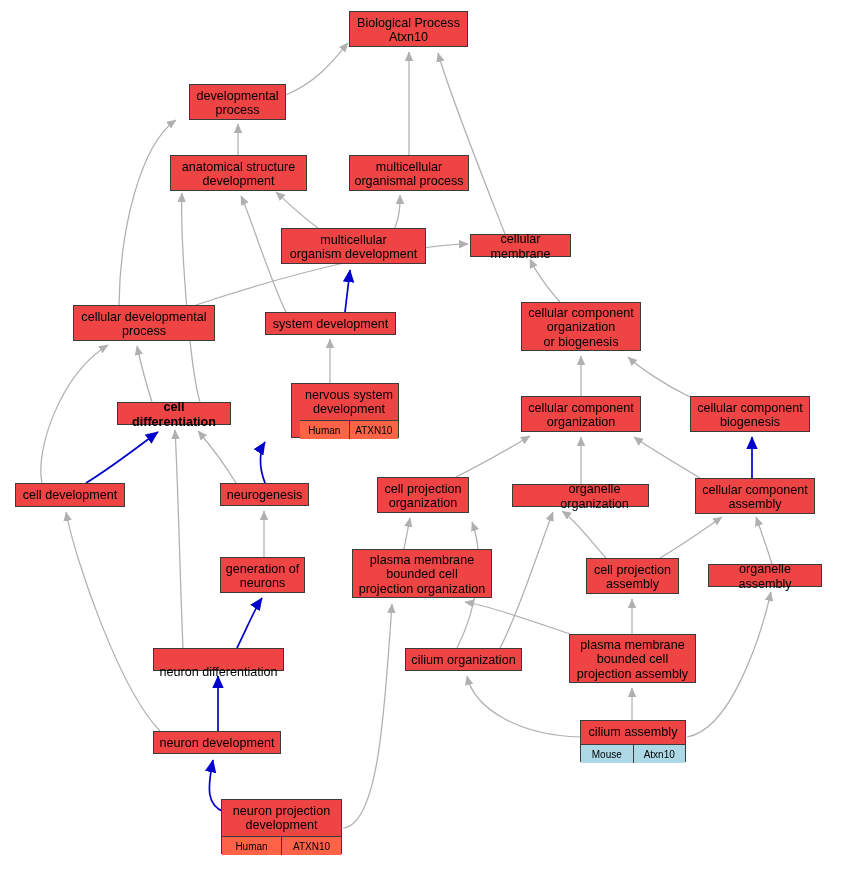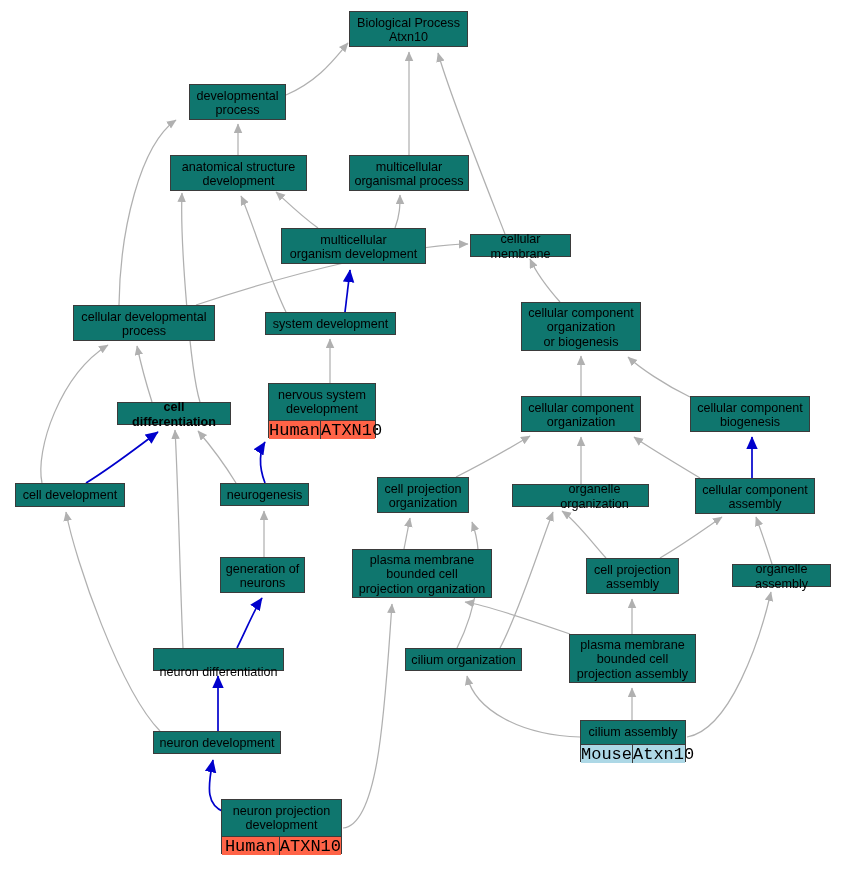--- a/index.html
+++ b/index.html
@@ -1,28 +1,28 @@
 <!DOCTYPE html>
 <html><head>
 <meta charset="utf-8">
 <style>
   html,body{margin:0;padding:0;background:#ffffff;}
   body{font-family:"Liberation Sans",sans-serif;}
   #canvas{position:relative;width:863px;height:869px;background:#fff;overflow:hidden;}
   #edges{position:absolute;left:0;top:0;width:863px;height:869px;}
-  .node{position:absolute;box-sizing:border-box;border:1.6px solid #3b3b3b;background:#0f766e;}
+  .node{position:absolute;box-sizing:border-box;border:1.6px solid #3b3b3b;background:#ef4444;}
   .node .title{
     display:flex;align-items:center;justify-content:center;
     text-align:center;color:#000;font-size:12.6px;line-height:14.2px;
     box-sizing:border-box;padding:1px 4px;white-space:pre-line;
   }
   .genebar{display:flex;border-top:1.6px solid #3b3b3b;height:19px;box-sizing:border-box;}
   .genebar .cell{
     flex:1;display:flex;align-items:center;justify-content:center;
-    font-size:17px;color:#000;box-sizing:border-box;white-space:nowrap;font-family:Liberation Mono, monospace;
+    font-size:10px;color:#000;box-sizing:border-box;white-space:nowrap;
   }
   .genebar .cell.sp{border-right:1.6px solid #3b3b3b;}
 </style>
 </head>
 <body>
 
 <div id="canvas">
 
   <svg id="edges" viewBox="0 0 863 869" xmlns="http://www.w3.org/2000/svg">
     <defs>
@@ -108,21 +108,21 @@
 process</div>
       </div>
       <div class="node" style="left: 265px; top: 312px; width: 131px; height: 23px;">
         <div class="title" style="height: 23px;">system development</div>
       </div>
       <div class="node" style="left: 521px; top: 302px; width: 120px; height: 49px;">
         <div class="title" style="height: 49px;">cellular component
 organization
 or biogenesis</div>
       </div>
-      <div class="node" style="left: 268px; top: 383px; width: 108px; height: 55px;">
+      <div class="node" style="left: 291px; top: 383px; width: 108px; height: 55px; padding-left: 8px;">
         <div class="title" style="height: 36px;">nervous system
 development</div>
         <div class="genebar" style="background: rgb(255, 99, 71);">
           <div class="cell sp">Human</div>
           <div class="cell">ATXN10</div>
         </div>
       </div>
       <div class="node" style="left: 117px; top: 402px; width: 114px; height: 23px;">
         <div class="title" style="height: 23px; font-weight: bold;">cell differentiation</div>
       </div>
@@ -157,21 +157,21 @@
       </div>
       <div class="node" style="left: 352px; top: 549px; width: 140px; height: 49px;">
         <div class="title" style="height: 49px;">plasma membrane
 bounded cell
 projection organization</div>
       </div>
       <div class="node" style="left: 586px; top: 558px; width: 93px; height: 36px;">
         <div class="title" style="height: 36px;">cell projection
 assembly</div>
       </div>
-      <div class="node" style="left: 732px; top: 564px; width: 99px; height: 23px;">
+      <div class="node" style="left: 708px; top: 564px; width: 114px; height: 23px;">
         <div class="title" style="height: 23px;">organelle assembly</div>
       </div>
       <div class="node" style="left: 153px; top: 648px; width: 131px; height: 23px;">
         <div class="title" style="height: 23px; margin-top: 12px;">neuron differentiation</div>
       </div>
       <div class="node" style="left: 405px; top: 648px; width: 117px; height: 23px;">
         <div class="title" style="height: 23px;">cilium organization</div>
       </div>
       <div class="node" style="left: 569px; top: 634px; width: 127px; height: 49px;">
         <div class="title" style="height: 49px;">plasma membrane

